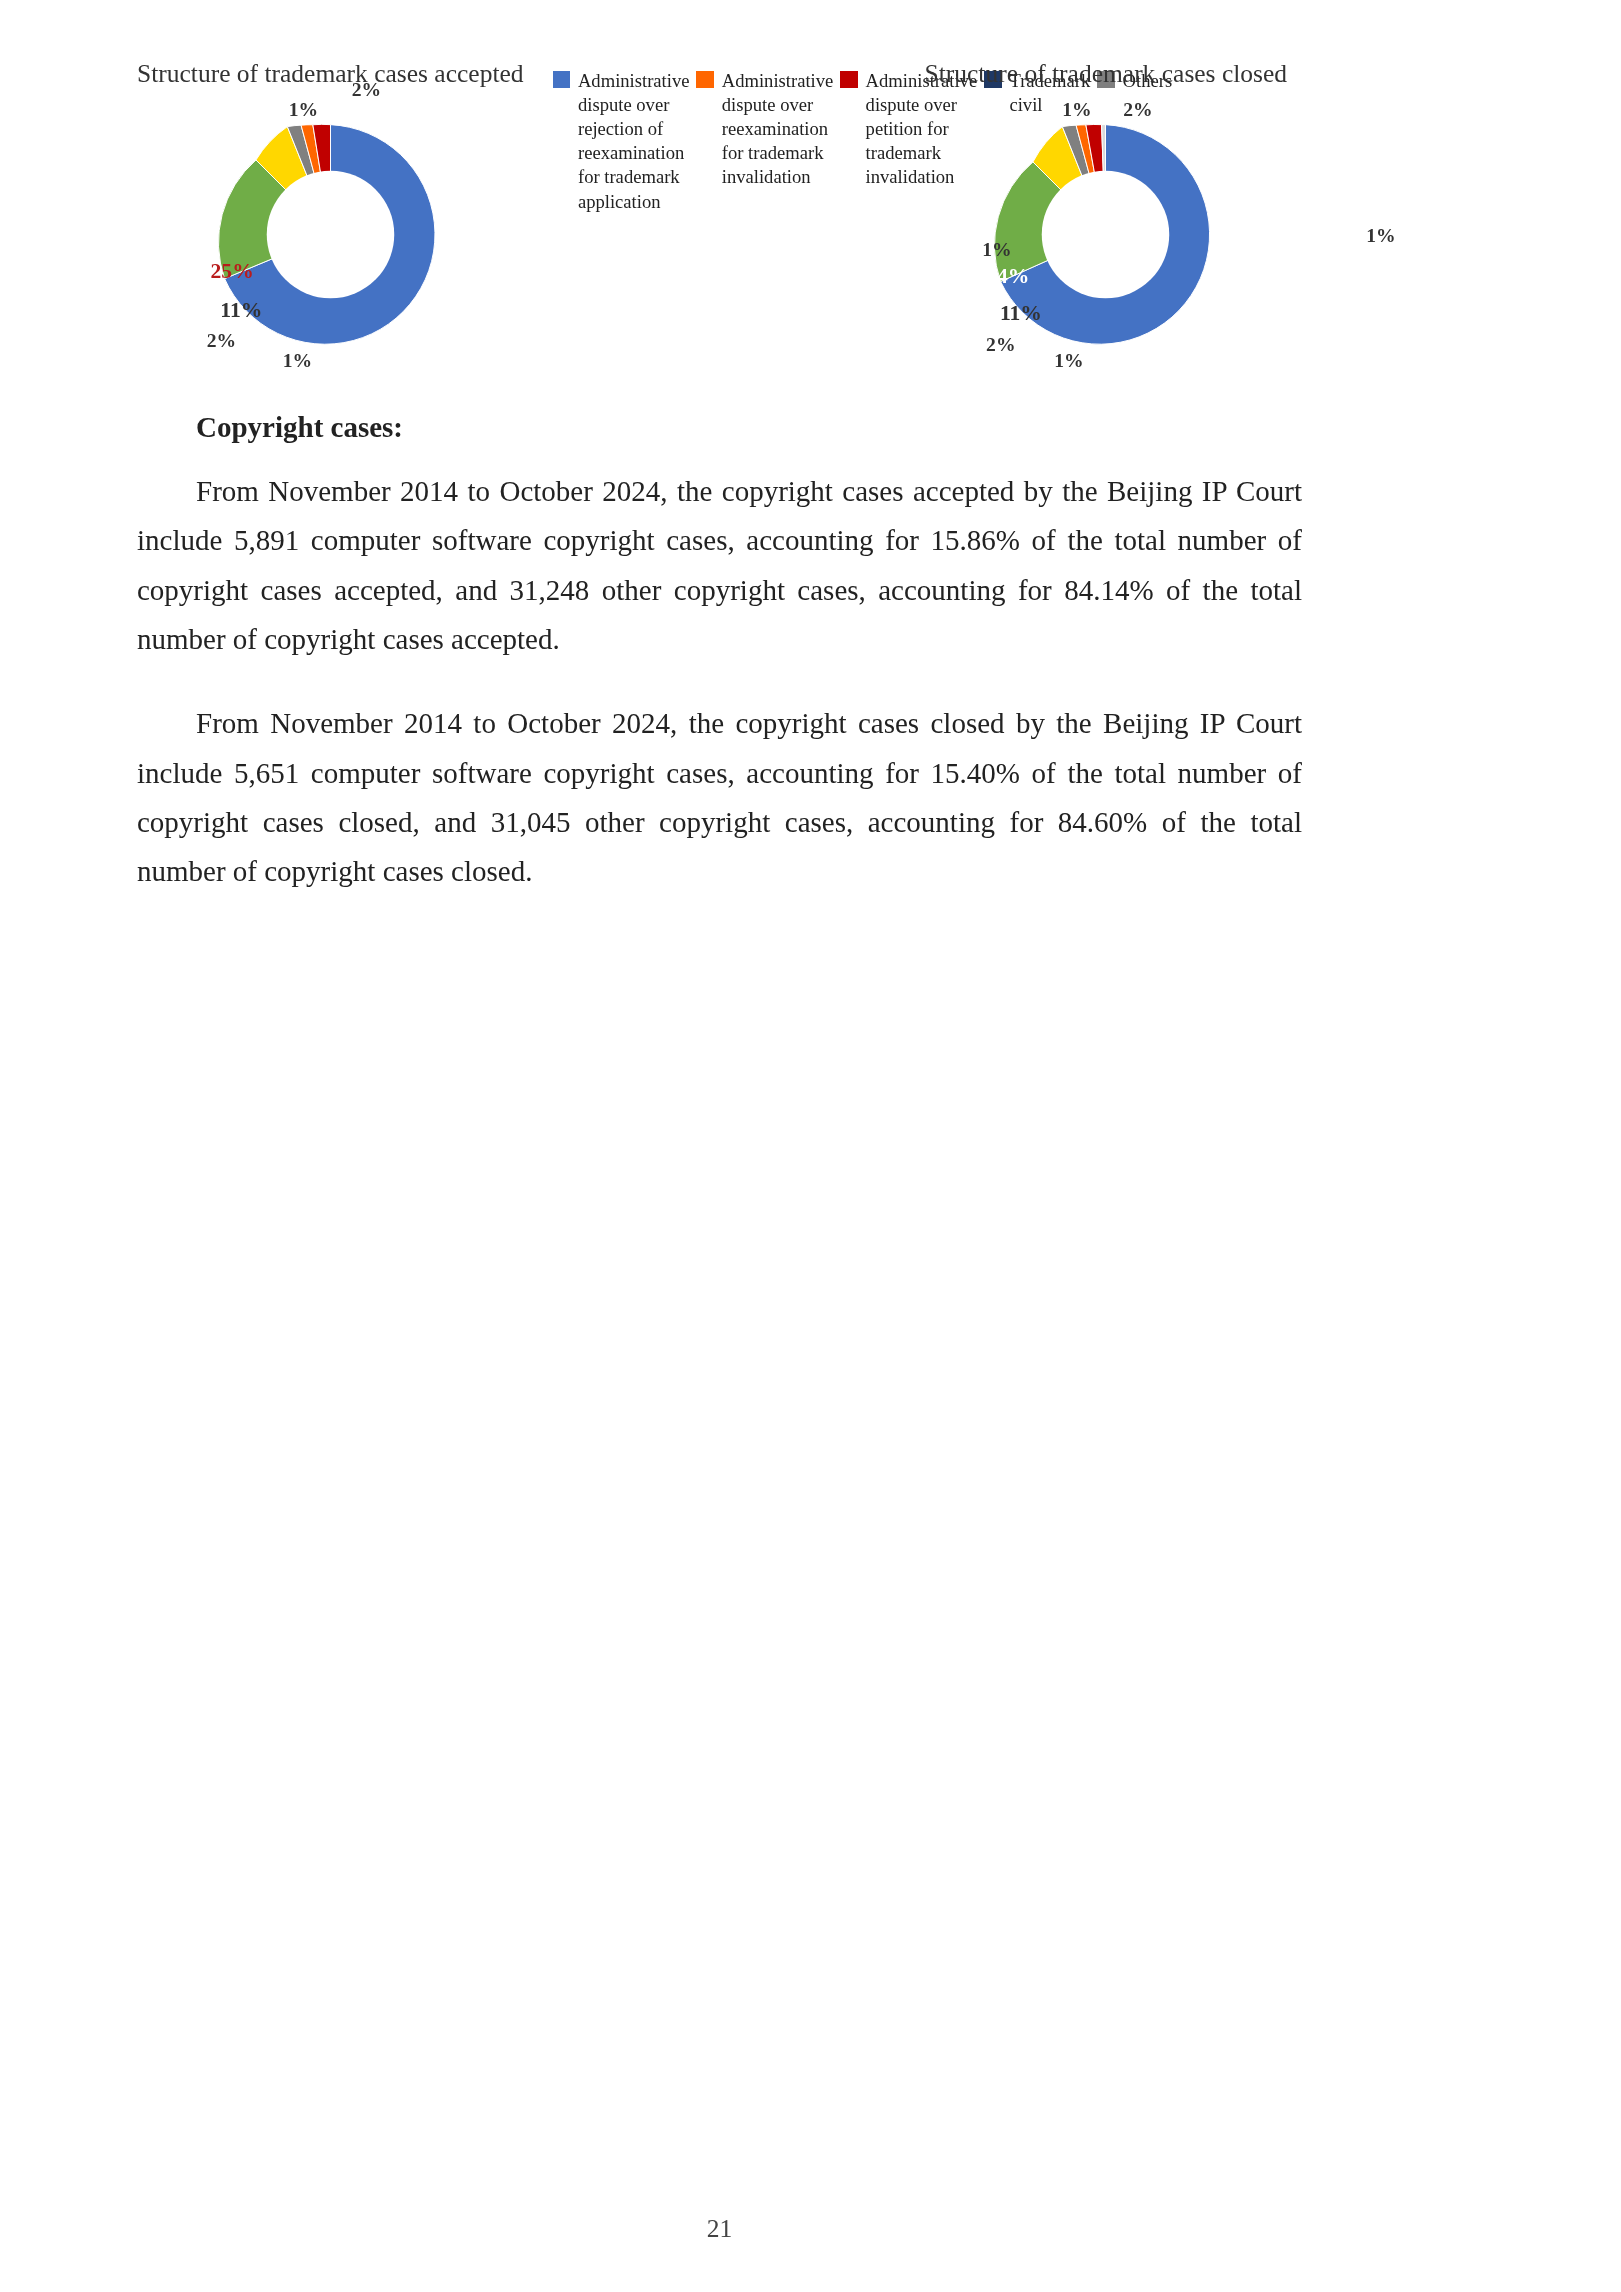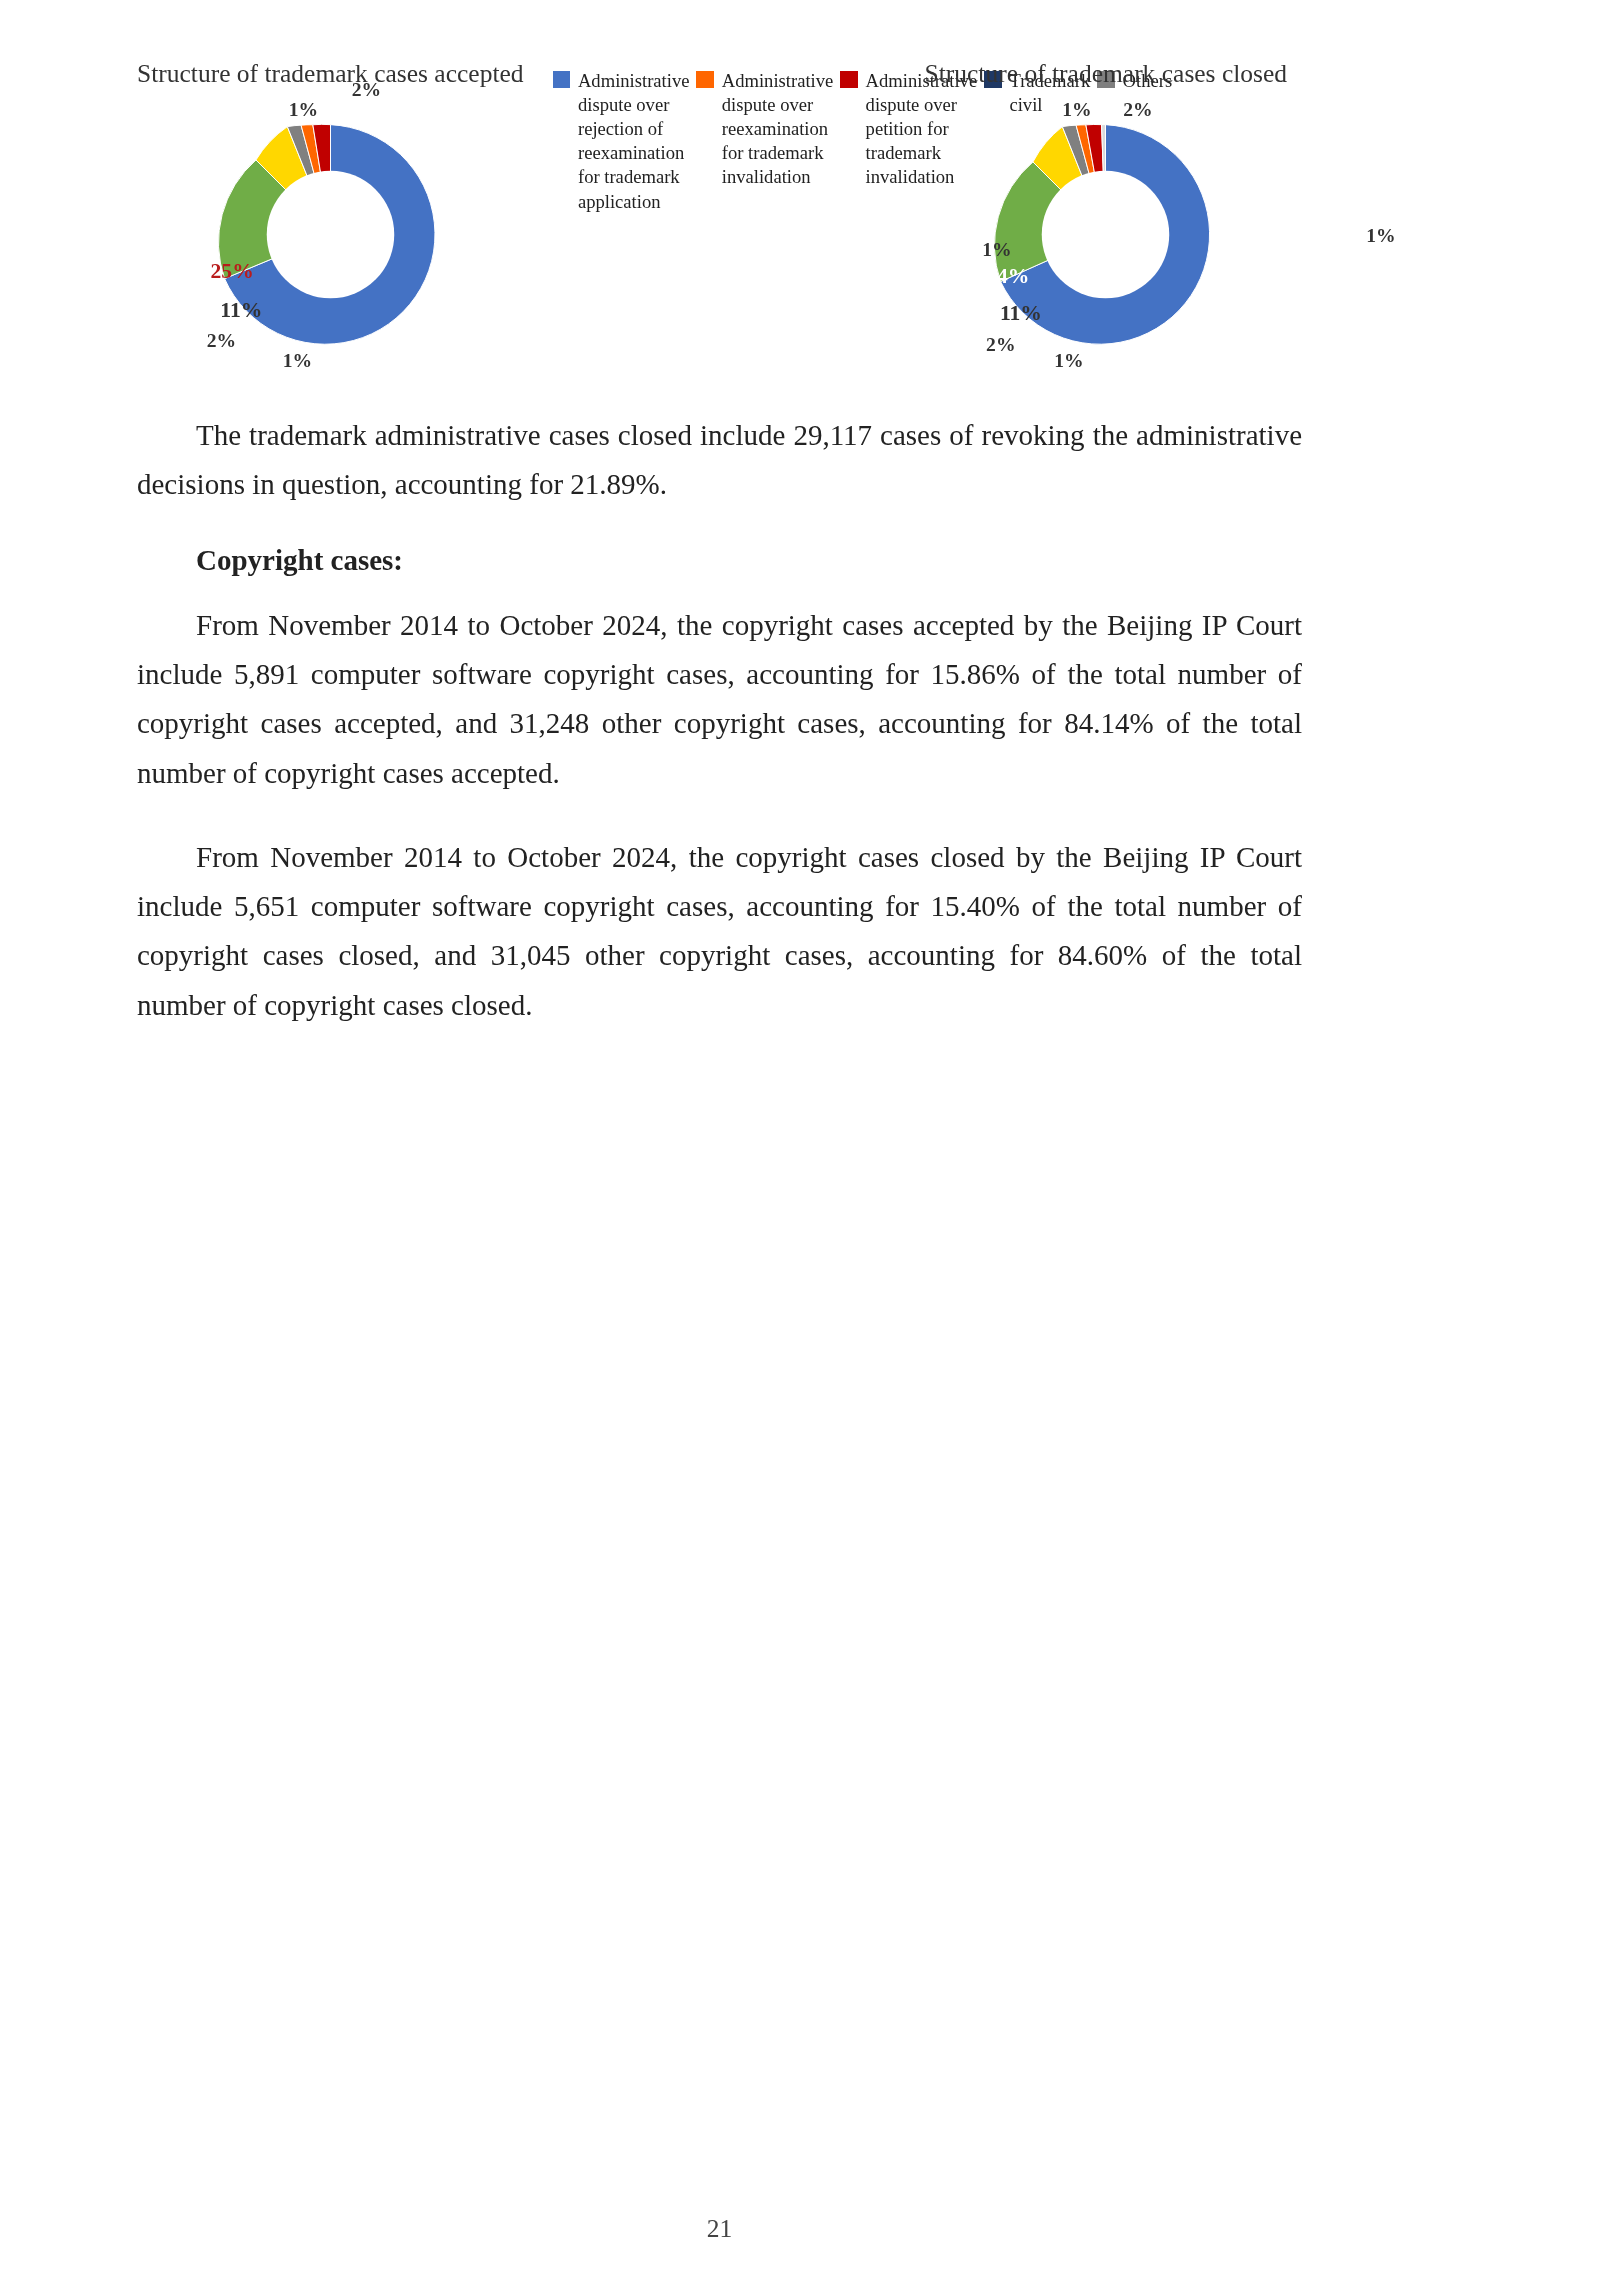--- a/index.html
+++ b/index.html
@@ -200,21 +200,20 @@
         <span class="pct-label" style="top:227px;left:7.8px;color:#333;font-size:19.6px;">2%</span>
         <span class="pct-label" style="top:118px;left:388px;color:#333;font-size:19.6px;">1%</span>
         <span class="pct-label" style="top:-7.8px;left:145px;color:#333;font-size:19.6px;">2%</span>
         <span class="pct-label" style="top:-7.8px;left:84px;color:#333;font-size:19.6px;">1%</span>
         <span class="pct-label" style="top:243px;left:76px;color:#333;font-size:19.6px;">1%</span>
         <span class="pct-label" style="top:132px;left:3.9px;color:#333;font-size:19.6px;">1%</span>
       </div>
     </div>
   </div>
 
-  <p class="body-text">The trademark administrative cases closed include 29,117 cases of revoking the administrative decisions in question, accounting for 21.89%.</p>
 
   <div class="section-heading">Copyright cases:</div>
 
   <p class="body-text">From November 2014 to October 2024, the copyright cases accepted by the Beijing IP Court include 5,891 computer software copyright cases, accounting for 15.86% of the total number of copyright cases accepted, and 31,248 other copyright cases, accounting for 84.14% of the total number of copyright cases accepted.</p>
 
   <p class="body-text">From November 2014 to October 2024, the copyright cases closed by the Beijing IP Court include 5,651 computer software copyright cases, accounting for 15.40% of the total number of copyright cases closed, and 31,045 other copyright cases, accounting for 84.60% of the total number of copyright cases closed.</p>
 
   <div class="page-number">21</div>
 
 </div>

